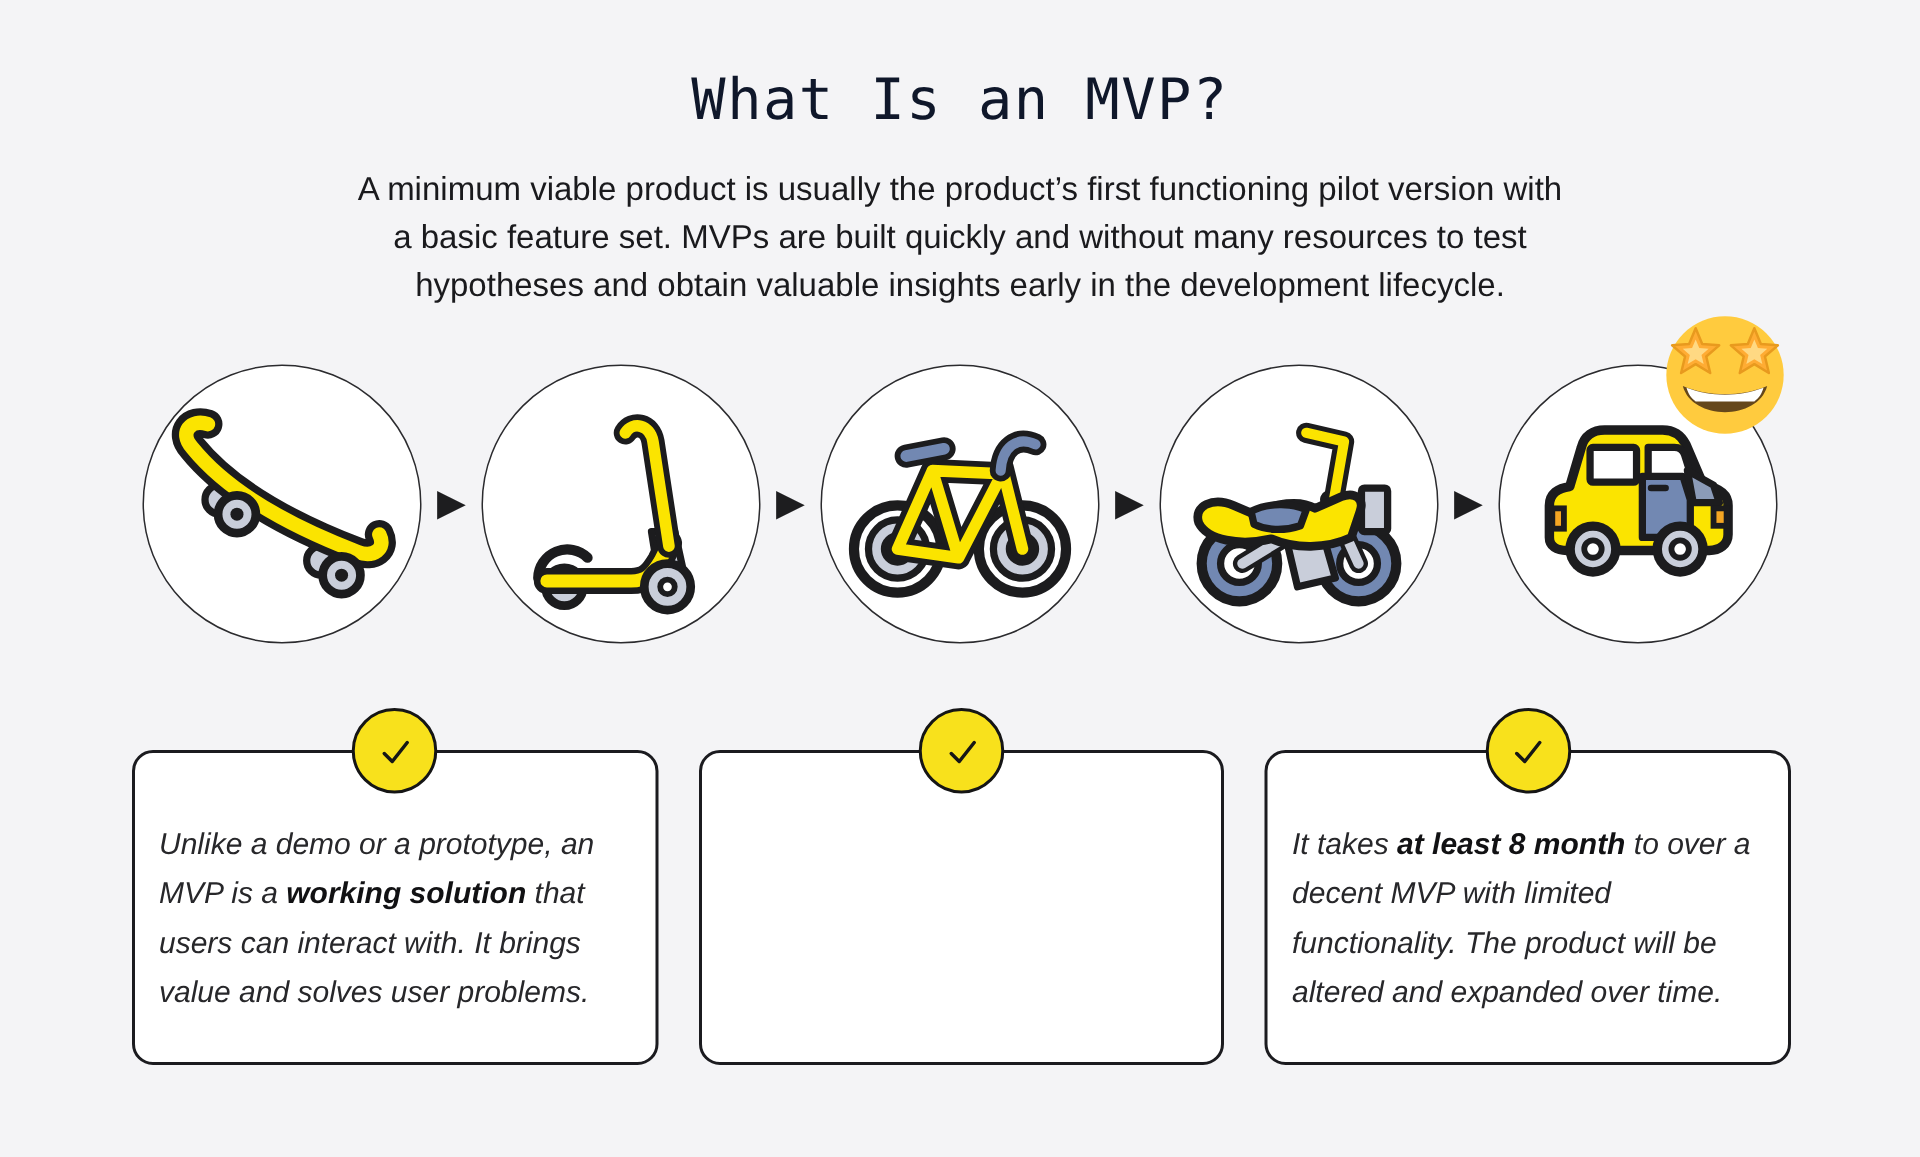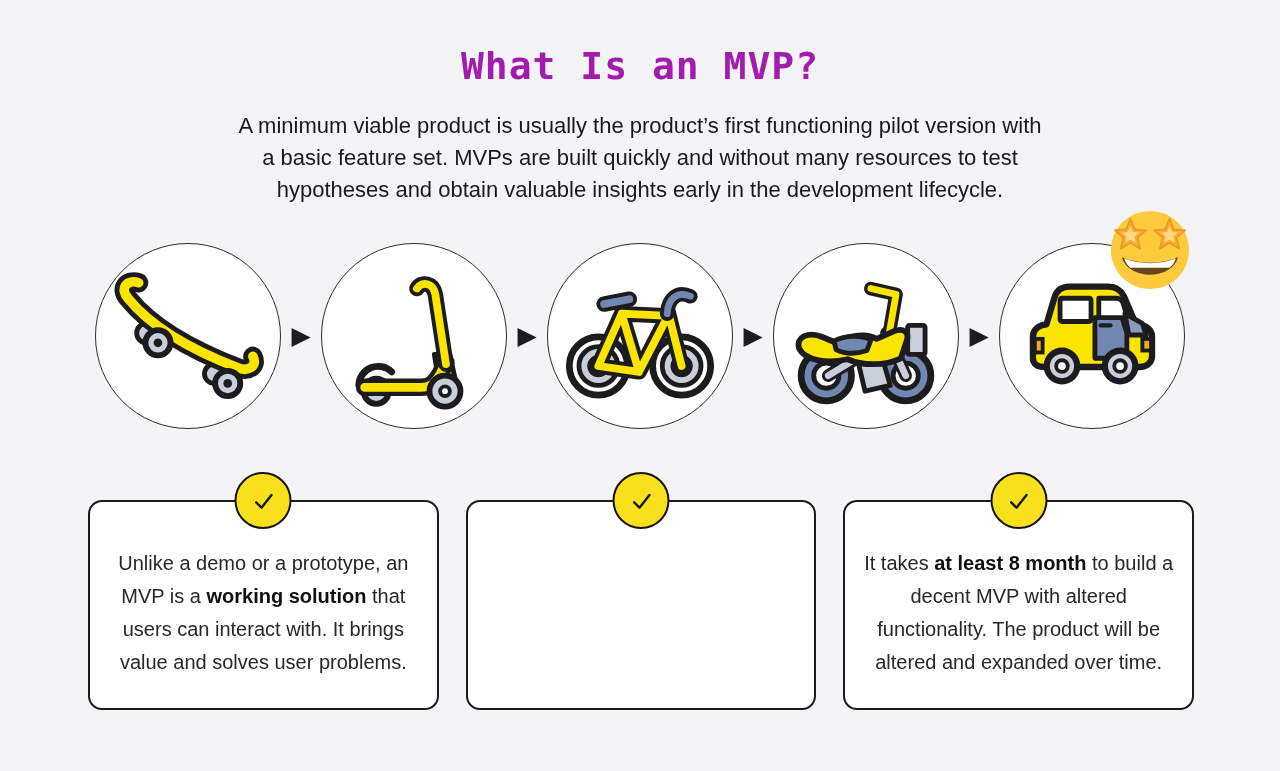--- a/index.html
+++ b/index.html
@@ -11,22 +11,22 @@
     position:relative;
     overflow:hidden;
   }
   .stage-wrap { position:absolute; inset:0; width:1280px; height:771px; }
 
   
   .title {
     position:absolute; top:44px; left:0; right:0;
     text-align:center;
     font-family:"DejaVu Sans Mono", monospace;
-    font-weight:700; font-size:38px; letter-spacing:1px;
-    color:#a21caf;
+    font-weight:400; font-size:38px; letter-spacing:1px;
+    color:#0f172a;
   }
   .subtitle {
     position:absolute; top:110px; left:0; right:0;
     text-align:center;
     font-weight:400; font-size:22px; line-height:32px;
     color:#1a1a1d;
   }
 
   
   .evo-row {
@@ -60,23 +60,23 @@
     position:relative; flex:1 1 0;
     margin-top:28px;
     min-height:210px;
     background:#ffffff;
     border:2px solid #1b1b1f;
     border-radius:14px;
     padding:34px 16px 18px;
     display:flex; align-items:center; justify-content:center;
   }
   .card-text {
-    text-align:center;
     font-size:20px; line-height:33px;
     color:#27272a;
+    font-style:italic;
   }
   .card-text b { color:#111113; }
   .badge {
     position:absolute; top:-30px; left:50%; transform:translateX(-50%);
     width:57px; height:57px; border-radius:50%;
     background:#f8e11c; border:2.5px solid #151515;
     display:flex; align-items:center; justify-content:center;
     z-index:2;
   }
 </style>
@@ -216,17 +216,17 @@
         </svg>
       </div>
     </div>
 
     <div class="card">
       <div class="badge">
         <svg width="32" height="32" viewBox="0 0 48 48">
           <polyline points="13,26 21,34 36,15" fill="none" stroke="#161616" stroke-width="3.5" stroke-linecap="round" stroke-linejoin="round"></polyline>
         </svg>
       </div>
-      <p class="card-text"><span>It takes </span><b>at least 8 month</b><span> to build a decent MVP with altered functionality. The product will be altered and expanded over time.</span></p>
+      <p class="card-text"><span>It takes </span><b>at least 8 month</b><span> to over a decent MVP with limited functionality. The product will be altered and expanded over time.</span></p>
     </div>
   </div>
 
 </div>
 
 </body></html>

